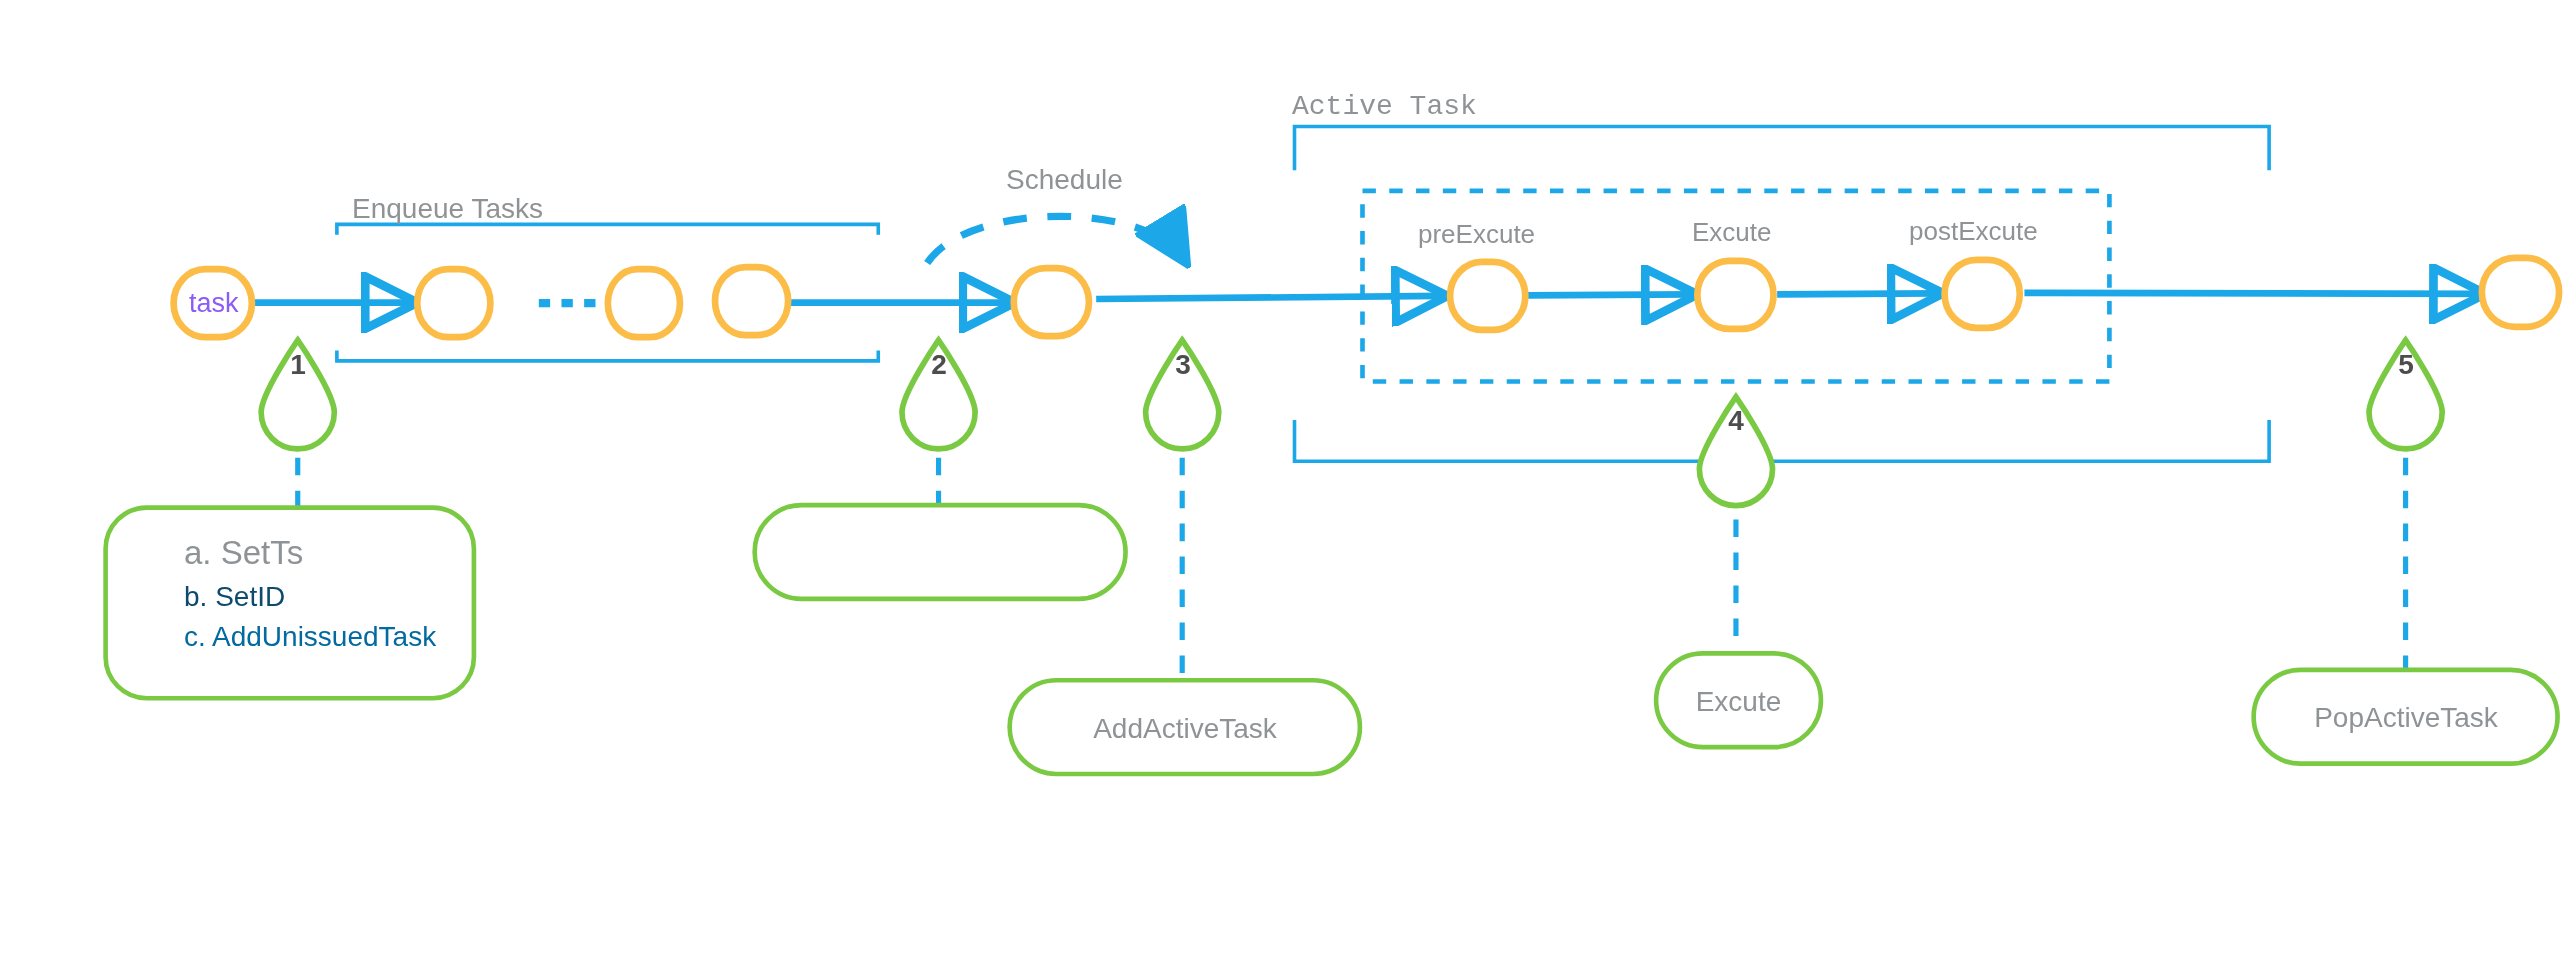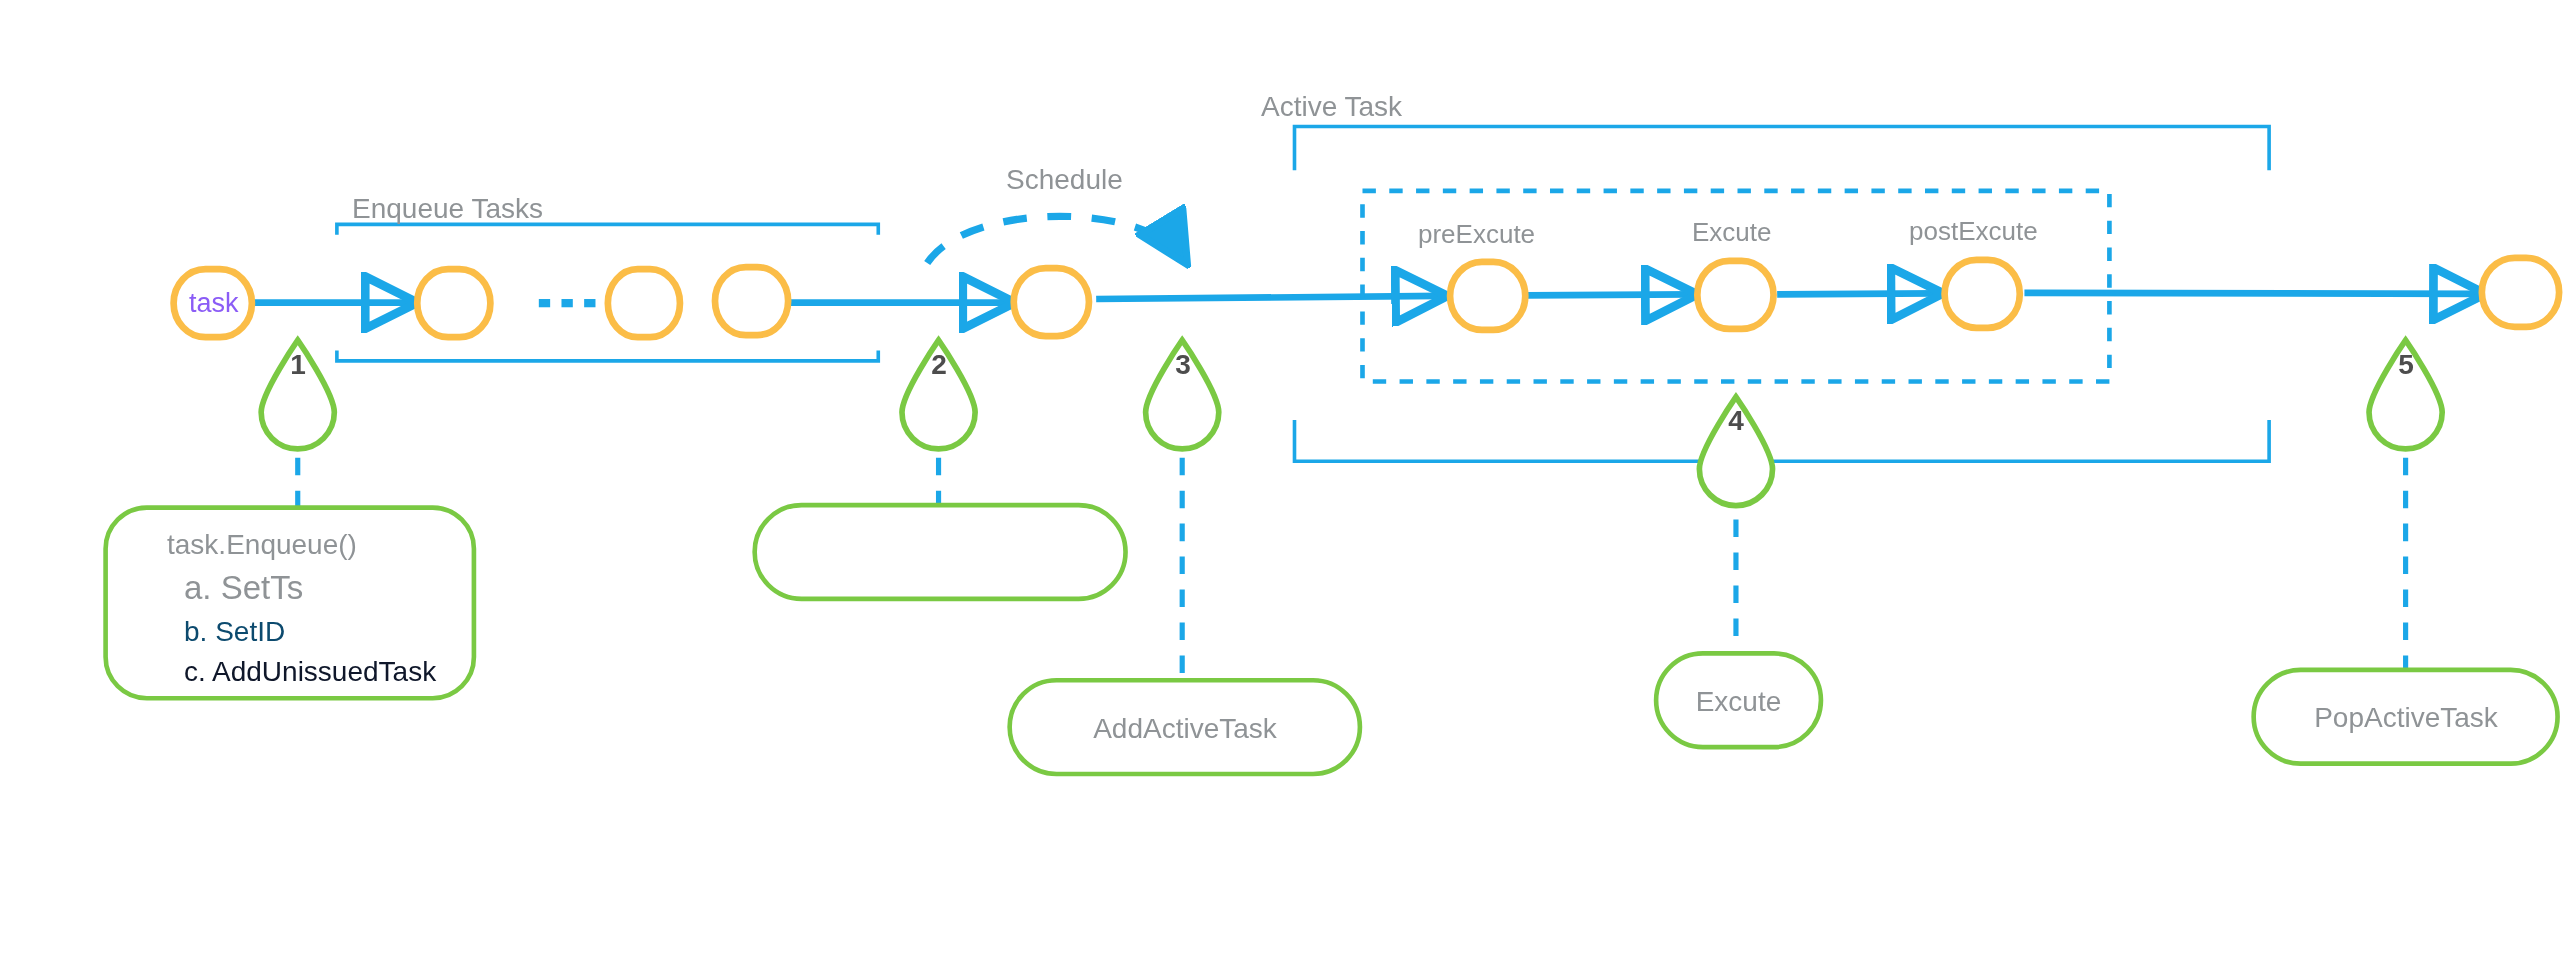--- a/index.html
+++ b/index.html
@@ -88,40 +88,39 @@
     <g fill="#ffffff" stroke="#7ac943" stroke-width="9">
       <rect x="205" y="985" width="715" height="370" rx="80" ry="80"></rect>
       <rect x="1465" y="980" width="720" height="182" rx="91" ry="91"></rect>
       <rect x="1960" y="1320" width="680" height="182" rx="91" ry="91"></rect>
       <rect x="3215" y="1268" width="320" height="182" rx="91" ry="91"></rect>
       <rect x="4375" y="1300" width="590" height="182" rx="91" ry="91"></rect>
     </g>
   </svg>
 
   <div class="lbl grp-lbl" style="left:352px;top:191px;">Enqueue Tasks</div>
-  <div class="lbl grp-lbl" style="left:1261px;top:89px;">Active Task</div>
+  <div class="lbl grp-lbl" style="left:1292px;top:89px;font-family:Liberation Mono, monospace;">Active Task</div>
   <div class="lbl grp-lbl" style="left:1006px;top:162px;">Schedule</div>
 
   <div class="lbl node-lbl" style="left:189px;top:287px;">task</div>
 
   <div class="lbl stage-lbl" style="left:1418px;top:218px;">preExcute</div>
   <div class="lbl stage-lbl" style="left:1692px;top:216px;">Excute</div>
   <div class="lbl stage-lbl" style="left:1909px;top:215px;">postExcute</div>
 
   <div class="marker-num" style="left:272px;top:349px;width:52px;">1</div>
   <div class="marker-num" style="left:913px;top:349px;width:52px;">2</div>
   <div class="marker-num" style="left:1157px;top:349px;width:52px;">3</div>
   <div class="marker-num" style="left:1710px;top:405px;width:52px;">4</div>
   <div class="marker-num" style="left:2380px;top:349px;width:52px;">5</div>
 
   <div style="position:absolute;left:106px;top:527px;width:368px;">
-    <div class="lbl" style="position:static;font-size:28px;color:#8f9396;padding-left:61px;">task.Enqueue()</div>
     <div class="lbl" style="position:static;font-size:33px;color:#8f9396;padding-left:78px;margin-top:5.2px;">a. SetTs</div>
     <div class="lbl" style="position:static;font-size:28px;color:#0c4a6e;padding-left:78px;margin-top:5.2px;">b. SetID</div>
-    <div class="lbl" style="position:static;font-size:28px;color:#0f172a;padding-left:78px;margin-top:5.2px;">c. AddUnissuedTask</div>
+    <div class="lbl" style="position:static;font-size:28px;color:#0369a1;padding-left:78px;margin-top:5.2px;">c. AddUnissuedTask</div>
   </div>
 
   <div class="box-txt" style="left:1010px;top:713px;width:350px;">AddActiveTask</div>
   <div class="box-txt" style="left:1656px;top:686px;width:165px;">Excute</div>
   <div class="box-txt" style="left:2254px;top:702px;width:304px;">PopActiveTask</div>
 
 </div>
 
 
 </body></html>

